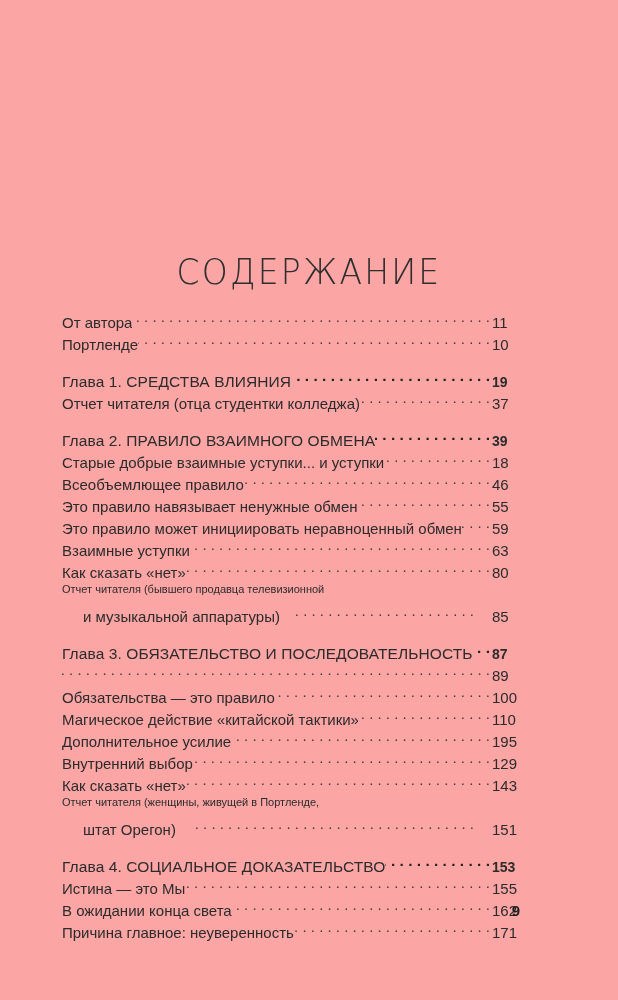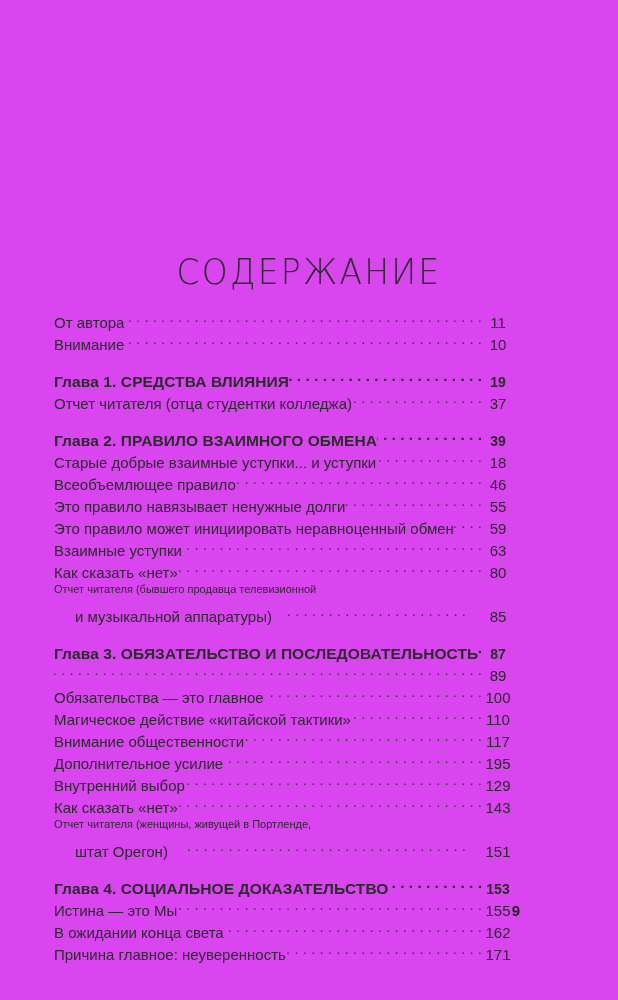--- a/index.html
+++ b/index.html
@@ -14,21 +14,21 @@
     font-family: "Liberation Sans", "DejaVu Sans", sans-serif;
     color: #2b2b2b;
     overflow: hidden;
     position: relative;
   }
 
   .page {
     position: relative;
     width: 618px;
     height: 1000px;
-    background: #d946ef;
+    background: #fca5a5;
   }
 
   
   .toc-title {
     position: absolute;
     top: 232px;
     left: 0;
     width: 618px;
     text-align: center;
     font-family: "DejaVu Sans", "Liberation Sans", sans-serif;
@@ -39,21 +39,21 @@
     line-height: 1;
     white-space: nowrap;
     transform: scaleY(1.06);
     transform-origin: center top;
   }
 
   
   .toc-body {
     position: absolute;
     top: 306px;
-    left: 54px;
+    left: 62px;
     width: 458px;
   }
 
   .toc-entry {
     display: block;
     width: 100%;
     margin: 0;
     padding: 0;
   }
 
@@ -89,34 +89,34 @@
     bottom: 0;
     white-space: nowrap;
     letter-spacing: 0px;
     color: #3a3a3a;
     font-size: 15px;
     line-height: 22px;
   }
 
   .row .page-num {
     flex: 0 0 auto;
-    text-align: center;
+    text-align: left;
     min-width: 30px;
     padding-left: 2px;
   }
 
   
   .entry-section .row { font-size: 15px; font-weight: 400; }
   .entry-section .label { font-size: 15px; }
   .entry-section .page-num { font-size: 15px; }
 
   
   .entry-chapter { margin-top: 14px; }
   .entry-chapter .row { font-size: 15.5px; font-weight: 700; height: 23px; line-height: 23px; }
-  .entry-chapter .label { font-size: 15.5px; font-weight: 700; letter-spacing: 0.1px; }
+  .entry-chapter .label { font-size: 15.5px; font-weight: 400; letter-spacing: 0.1px; }
   .entry-chapter .page-num { font-size: 14px; font-weight: 700; }
   .entry-chapter .leader { height: 23px; }
   .entry-chapter .leader::before {
     font-size: 15.5px;
     line-height: 23px;
     font-weight: 700;
     color: #222;
   }
 
   
@@ -157,21 +157,21 @@
   <div class="toc-body">
       <div class="toc-entry entry-section entry-first">
         <div class="row">
           <span class="label">От автора</span>
           <span class="leader"></span>
           <span class="page-num">11</span>
         </div>
       </div>
       <div class="toc-entry entry-section">
         <div class="row">
-          <span class="label">Внимание</span>
+          <span class="label">Портленде</span>
           <span class="leader"></span>
           <span class="page-num">10</span>
         </div>
       </div>
       <div class="toc-entry entry-chapter">
         <div class="row">
           <span class="label">Глава 1. СРЕДСТВА ВЛИЯНИЯ</span>
           <span class="leader"></span>
           <span class="page-num">19</span>
         </div>
@@ -199,21 +199,21 @@
       </div>
       <div class="toc-entry entry-section">
         <div class="row">
           <span class="label">Всеобъемлющее правило</span>
           <span class="leader"></span>
           <span class="page-num">46</span>
         </div>
       </div>
       <div class="toc-entry entry-section">
         <div class="row">
-          <span class="label">Это правило навязывает ненужные долги</span>
+          <span class="label">Это правило навязывает ненужные обмен</span>
           <span class="leader"></span>
           <span class="page-num">55</span>
         </div>
       </div>
       <div class="toc-entry entry-section">
         <div class="row">
           <span class="label">Это правило может инициировать неравноценный обмен</span>
           <span class="leader"></span>
           <span class="page-num">59</span>
         </div>
@@ -248,37 +248,30 @@
         </div>
       </div>
       <div class="toc-entry entry-section">
         <div class="row">
           <span class="leader"></span>
           <span class="page-num">89</span>
         </div>
       </div>
       <div class="toc-entry entry-section">
         <div class="row">
-          <span class="label">Обязательства — это главное</span>
+          <span class="label">Обязательства — это правило</span>
           <span class="leader"></span>
           <span class="page-num">100</span>
         </div>
       </div>
       <div class="toc-entry entry-section">
         <div class="row">
           <span class="label">Магическое действие «китайской тактики»</span>
           <span class="leader"></span>
           <span class="page-num">110</span>
-        </div>
-      </div>
-      <div class="toc-entry entry-section">
-        <div class="row">
-          <span class="label">Внимание общественности</span>
-          <span class="leader"></span>
-          <span class="page-num">117</span>
         </div>
       </div>
       <div class="toc-entry entry-section">
         <div class="row">
           <span class="label">Дополнительное усилие</span>
           <span class="leader"></span>
           <span class="page-num">195</span>
         </div>
       </div>
       <div class="toc-entry entry-section">

